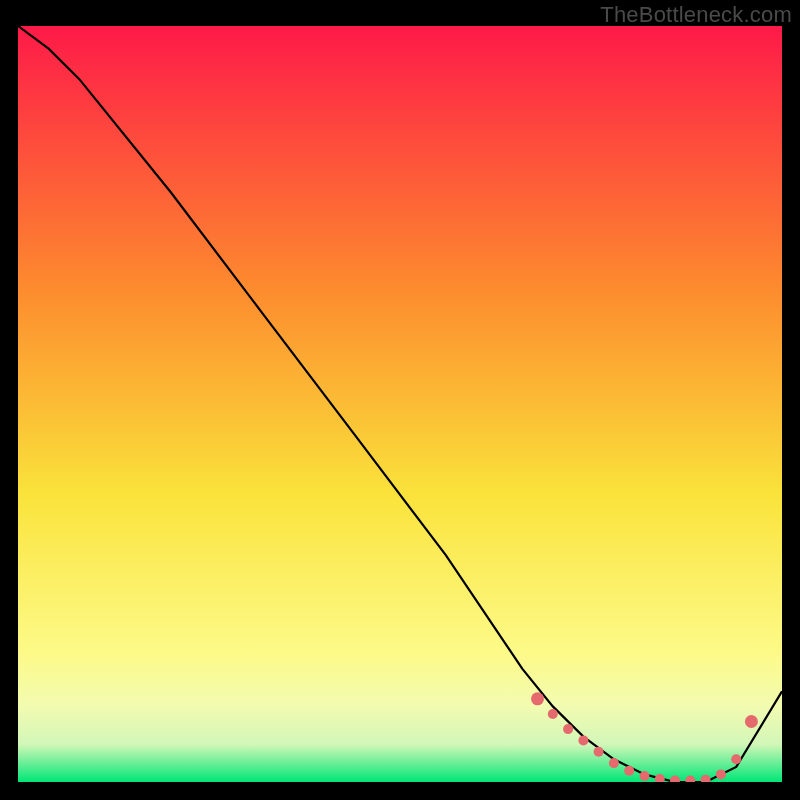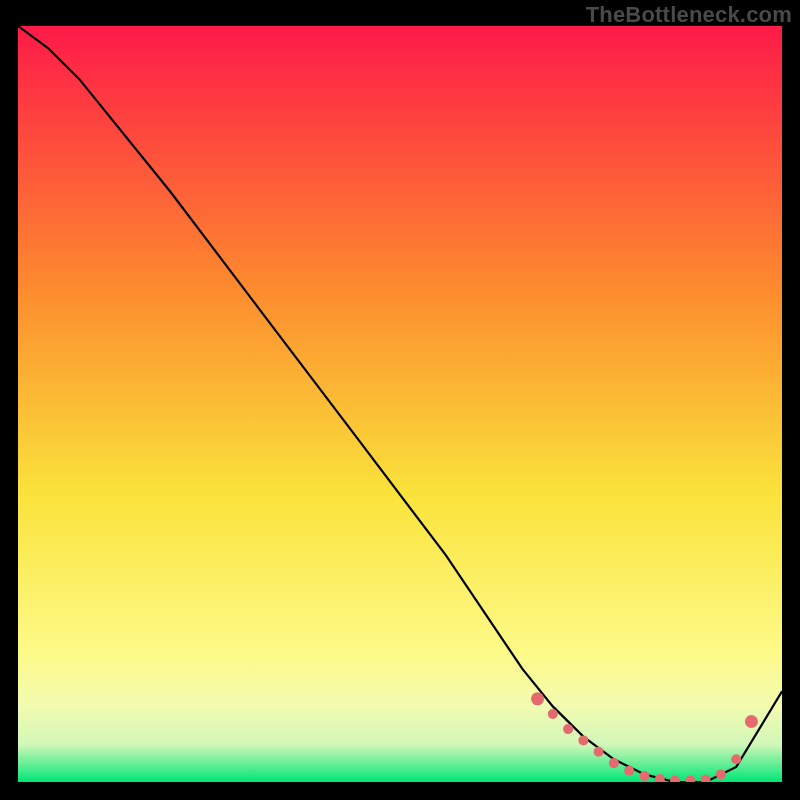--- a/index.html
+++ b/index.html
@@ -16,21 +16,21 @@
     width: 800px;
     height: 800px;
     background: #000;
   }
   .watermark {
     position: absolute;
     top: 2px;
     right: 8px;
     color: #4a4a4a;
     font-size: 22px;
-    font-weight: 700;
+    font-weight: 400;
     letter-spacing: 0.2px;
     z-index: 50;
   }
   .plot-wrap {
     position: absolute;
     left: 18px;
     top: 26px;
     width: 764px;
     height: 756px;
     background: #000;

